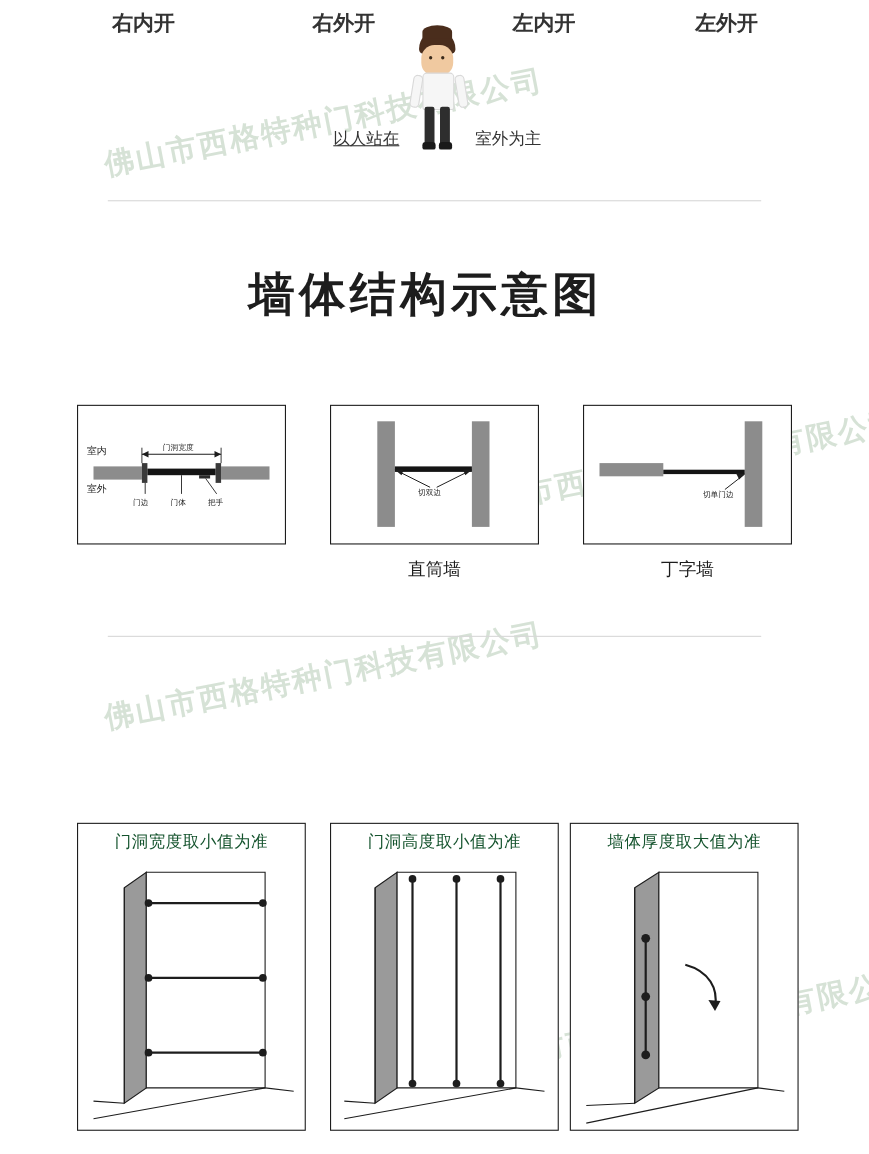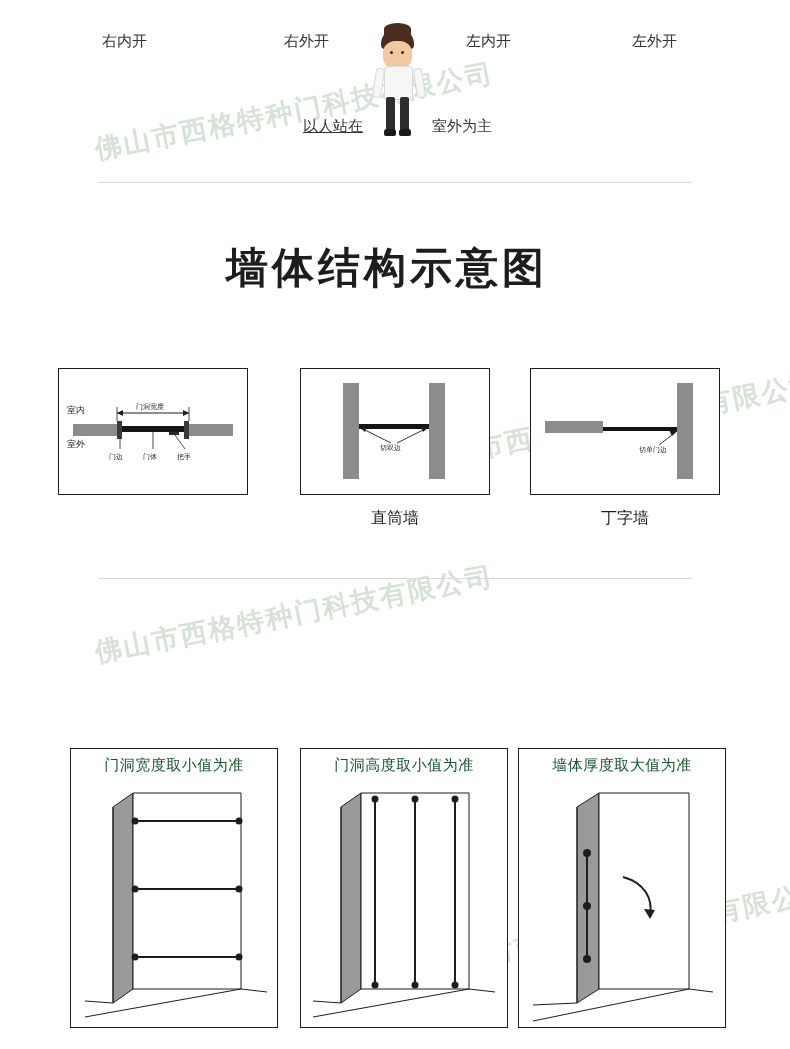--- a/index.html
+++ b/index.html
@@ -43,24 +43,25 @@
   
   .dir-row {
     position: absolute;
     top: 8px;
     left: 0;
     width: 790px;
     height: 34px;
   }
   .dir-label {
     position: absolute;
-    top: 24px;
-    font-size: 15px;
+    top: 0;
+    font-size: 19px;
     color: #333;
     white-space: nowrap;
+    font-weight: bold;
   }
   .dir-0 { left: 102px; }
   .dir-1 { left: 284px; }
   .dir-2 { left: 466px; }
   .dir-3 { left: 632px; }
 
   
   .person {
     position: absolute;
     left: 370px;
@@ -173,21 +174,21 @@
   .title-2 { top: 648px; }
 
   
   .panel {
     position: absolute;
     border: 1px solid #1d1d1d;
     background: #fff;
     box-sizing: border-box;
   }
   .wall-panel { top: 368px; width: 190px; height: 127px; }
-  .wp-0 { left: 58px; }
+  .wp-0 { left: 70px; }
   .wp-1 { left: 300px; }
   .wp-2 { left: 530px; }
 
   .panel-caption {
     position: absolute;
     top: 508px;
     width: 190px;
     text-align: center;
     font-size: 16px;
     color: #1d1d1d;

